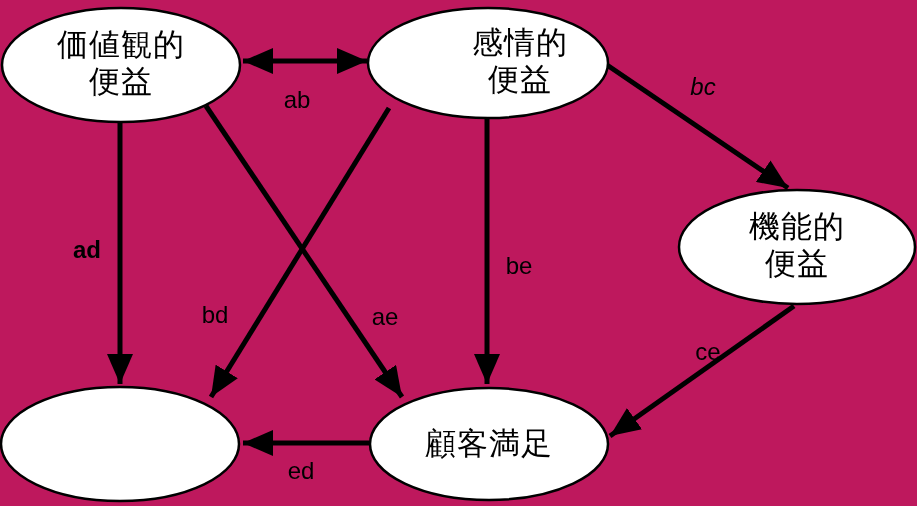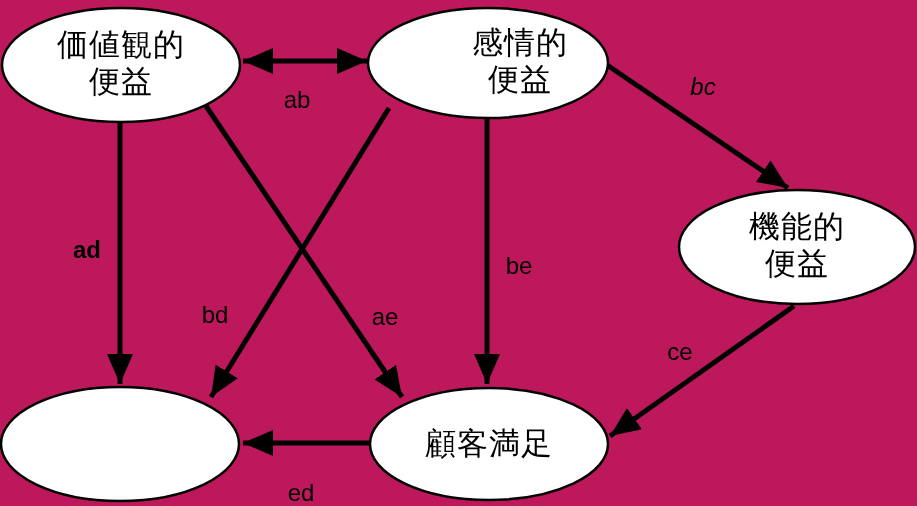--- a/index.html
+++ b/index.html
@@ -67,16 +67,16 @@
   <div class="node-label" style="left:797px; top:246px;">機能的
 便益</div>
   <div class="node-label" style="left:489px; top:444px;">顧客満足</div>
 
   <div class="edge-label" style="left:297px; top:100px;">ab</div>
   <div class="edge-label" style="left:703px; top:87px;font-style:italic;">bc</div>
   <div class="edge-label" style="left:87px; top:250px;font-weight:bold;">ad</div>
   <div class="edge-label" style="left:215px; top:315px;">bd</div>
   <div class="edge-label" style="left:385px; top:317px;text-align:right;">ae</div>
   <div class="edge-label" style="left:519px; top:250px;margin-top:16px;">be</div>
-  <div class="edge-label" style="left:680px; top:352px;text-align:center;">ce</div>
-  <div class="edge-label" style="left:301px; top:471px;margin-top:22px;">ed</div>
+  <div class="edge-label" style="left:708px; top:352px;text-align:center;">ce</div>
+  <div class="edge-label" style="left:301px; top:471px;">ed</div>
 
 </div>
 
 </body></html>

